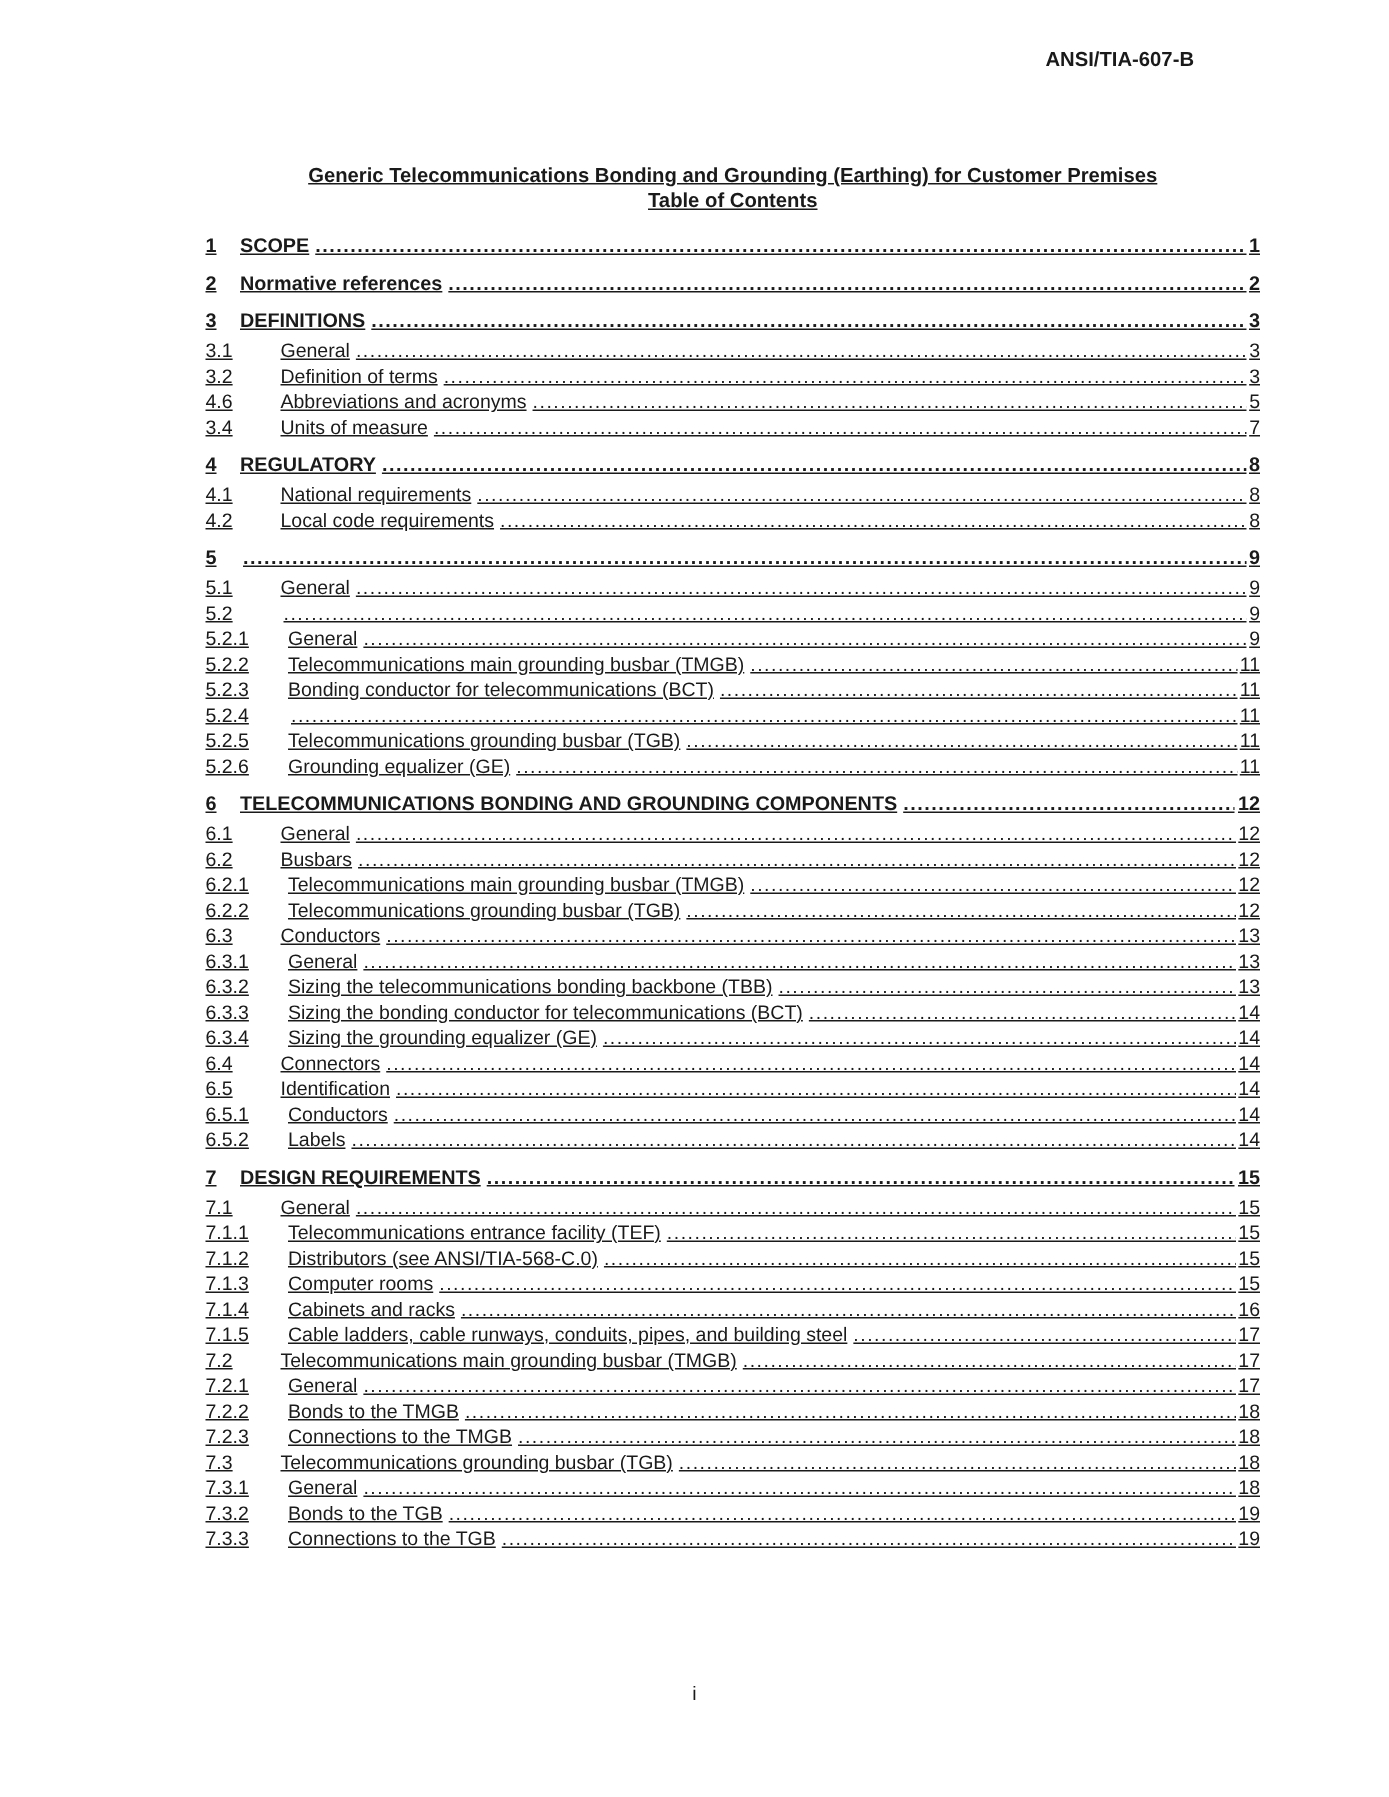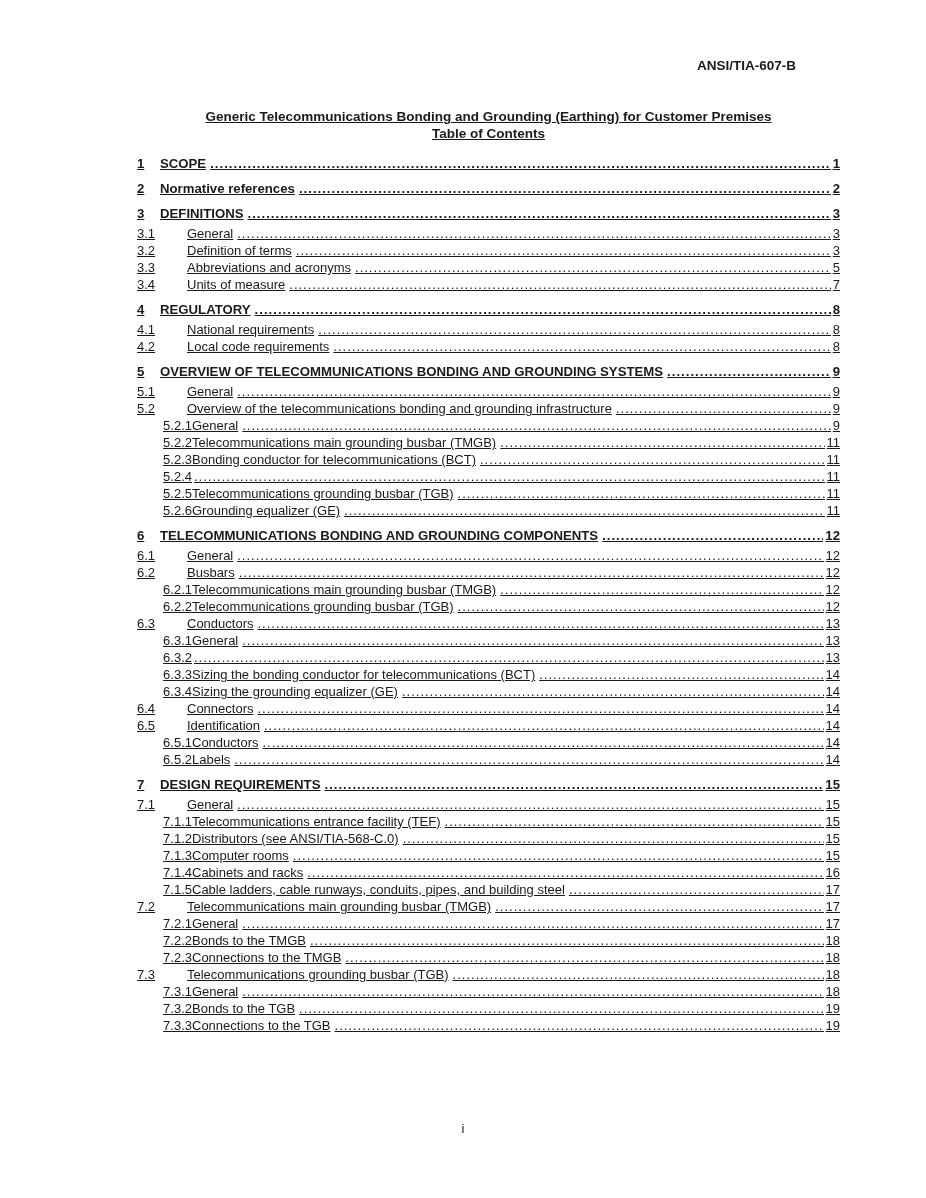--- a/index.html
+++ b/index.html
@@ -6,21 +6,21 @@
   html, body { margin: 0; padding: 0; }
   body {
     width: 926px; height: 1198px;
     background: #ffffff;
     font-family: "Liberation Sans", sans-serif;
     color: #1a1a1a;
   }
   .page { position: relative; width: 926px; height: 1198px; background: #ffffff; overflow: hidden; }
 
   .doc-header {
-    position: absolute; top: 58px; right: 130px;
+    position: absolute; top: 32px; right: 130px;
     font-size: 13.5px; font-weight: bold;
   }
 
   .content { position: absolute; left: 137px; right: 86px; top: 0; text-decoration: underline; }
 
   .doc-title {
     margin: 108px 0 0 0; text-align: center;
     font-size: 13.5px; font-weight: bold; line-height: 17px;
   }
   .toc-heading {
@@ -32,21 +32,21 @@
 
   .toc-row {
     display: flex; align-items: baseline;
     height: 17px; font-size: 13px; line-height: 17px;
   }
   .toc-row.level-0 { font-weight: bold; margin: 8px 0 3px 0; font-size: 13.2px; }
 
   .toc-num { flex: none; }
   .level-0 .toc-num { width: 23px; }
   .level-1 .toc-num { width: 50px; }
-  .level-2 .toc-num { width: 55px; text-align: right; }
+  .level-2 .toc-num { width: 55px; }
 
   .toc-title { flex: none; white-space: nowrap; padding-right: 2px; }
 
   .toc-dots {
     flex: 1 1 auto; overflow: hidden; white-space: nowrap;
     letter-spacing: 1px; padding: 0 2px;
   }
 
   .toc-page { flex: none; padding-left: 2px; }
 
@@ -97,21 +97,21 @@
   </div>
 
   <div class="toc-row level-1">
     <span class="toc-num">3.2</span>
     <span class="toc-title">Definition of terms</span>
     <span class="toc-dots">............................................................................................................................................................................................................................................................................................................</span>
     <span class="toc-page">3</span>
   </div>
 
   <div class="toc-row level-1">
-    <span class="toc-num">3.3</span>
+    <span class="toc-num">4.6</span>
     <span class="toc-title">Abbreviations and acronyms</span>
     <span class="toc-dots">............................................................................................................................................................................................................................................................................................................</span>
     <span class="toc-page">5</span>
   </div>
 
   <div class="toc-row level-1">
     <span class="toc-num">3.4</span>
     <span class="toc-title">Units of measure</span>
     <span class="toc-dots">............................................................................................................................................................................................................................................................................................................</span>
     <span class="toc-page">7</span>
@@ -133,35 +133,33 @@
 
   <div class="toc-row level-1">
     <span class="toc-num">4.2</span>
     <span class="toc-title">Local code requirements</span>
     <span class="toc-dots">............................................................................................................................................................................................................................................................................................................</span>
     <span class="toc-page">8</span>
   </div>
 
   <div class="toc-row level-0">
     <span class="toc-num">5</span>
-    <span class="toc-title">OVERVIEW OF TELECOMMUNICATIONS BONDING AND GROUNDING SYSTEMS</span>
     <span class="toc-dots">............................................................................................................................................................................................................................................................................................................</span>
     <span class="toc-page">9</span>
   </div>
 
   <div class="toc-row level-1">
     <span class="toc-num">5.1</span>
     <span class="toc-title">General</span>
     <span class="toc-dots">............................................................................................................................................................................................................................................................................................................</span>
     <span class="toc-page">9</span>
   </div>
 
   <div class="toc-row level-1">
     <span class="toc-num">5.2</span>
-    <span class="toc-title">Overview of the telecommunications bonding and grounding infrastructure</span>
     <span class="toc-dots">............................................................................................................................................................................................................................................................................................................</span>
     <span class="toc-page">9</span>
   </div>
 
   <div class="toc-row level-2">
     <span class="toc-num">5.2.1</span>
     <span class="toc-title">General</span>
     <span class="toc-dots">............................................................................................................................................................................................................................................................................................................</span>
     <span class="toc-page">9</span>
   </div>
@@ -244,20 +242,21 @@
 
   <div class="toc-row level-2">
     <span class="toc-num">6.3.1</span>
     <span class="toc-title">General</span>
     <span class="toc-dots">............................................................................................................................................................................................................................................................................................................</span>
     <span class="toc-page">13</span>
   </div>
 
   <div class="toc-row level-2">
     <span class="toc-num">6.3.2</span>
+    <span class="toc-title">Sizing the telecommunications bonding backbone (TBB)</span>
     <span class="toc-dots">............................................................................................................................................................................................................................................................................................................</span>
     <span class="toc-page">13</span>
   </div>
 
   <div class="toc-row level-2">
     <span class="toc-num">6.3.3</span>
     <span class="toc-title">Sizing the bonding conductor for telecommunications (BCT)</span>
     <span class="toc-dots">............................................................................................................................................................................................................................................................................................................</span>
     <span class="toc-page">14</span>
   </div>

